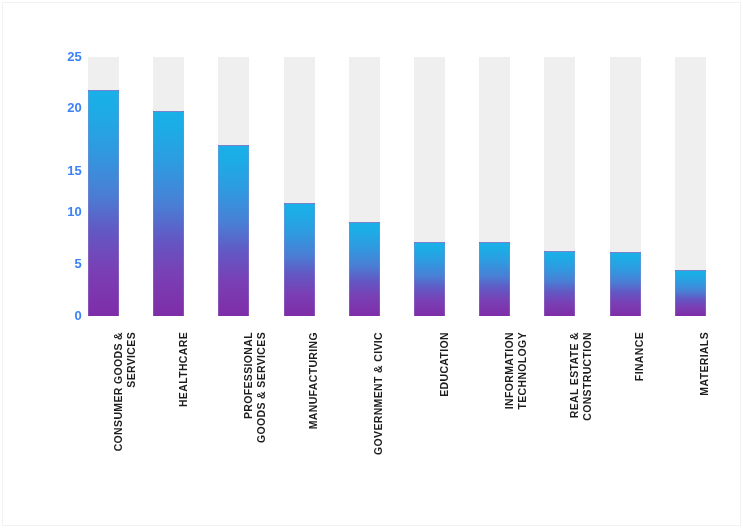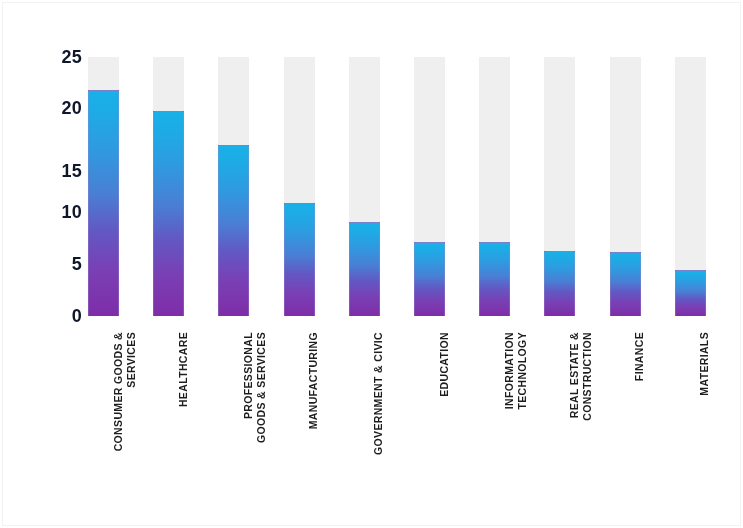--- a/index.html
+++ b/index.html
@@ -30,23 +30,23 @@
     left: 0; top: 0;
     width: 743px; height: 528px;
   }
 
   
   .ytick {
     position: absolute;
     right: 0;
     width: 34px;
     text-align: right;
-    font-size: 18px;
+    font-size: 13px;
     font-weight: 700;
-    color: #0f172a;
+    color: #3b82f6;
     line-height: 12px;
     transform: translateY(-6px);
     letter-spacing: 0.2px;
   }
   #yaxis {
     position: absolute;
     left: 42px;
     top: 0;
     width: 40px;
     height: 528px;

